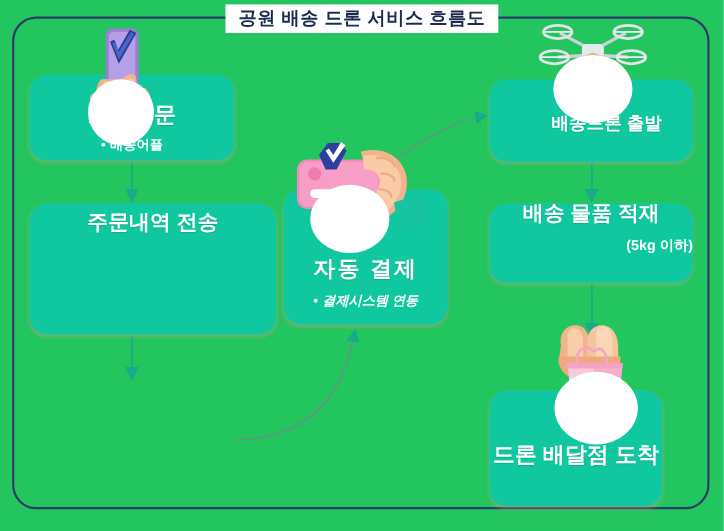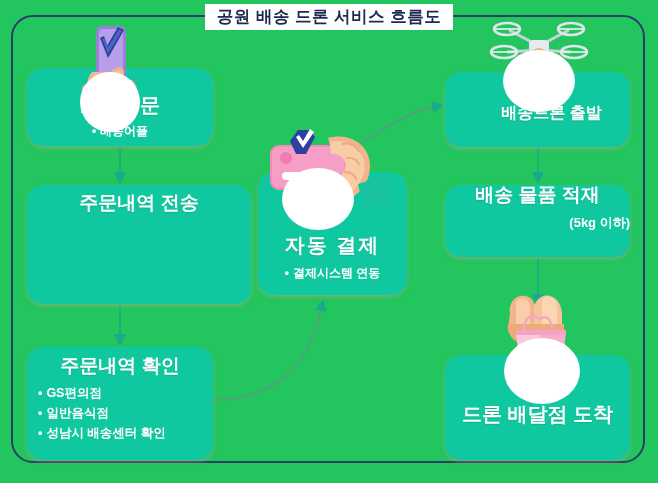--- a/index.html
+++ b/index.html
@@ -65,31 +65,31 @@
   #n-send .bullets{padding-left:11px;}
   #n-send .bullets li{font-size:11.5px;}
 
   #n-confirm    {left:27px; top:347px; width:186px;height:113px; padding:9px 0 0 0;}
   #n-confirm .title{font-size:19px;margin-bottom:6px;}
   #n-confirm .bullets{padding-left:11px;}
   #n-confirm .bullets li{font-size:12.5px;line-height:1.62;}
 
   #n-pay        {left:258px;top:172px; width:149px;height:123px; padding-top:62px;}
   #n-pay .title {font-size:20px;letter-spacing:2px;}
-  #n-pay .bullets{margin-top:9px;text-align:center;}
+  #n-pay .bullets{margin-top:9px;text-align:center;font-style:italic;}
   #n-pay .bullets li{font-size:12px;text-align:center;}
 
   #n-depart     {left:445px;top:72px;  width:185px;height:75px; padding-top:32px;}
   #n-depart .title{font-size:16px;margin-left:28px;}
 
   #n-load       {left:445px;top:185px; width:185px;height:72px; }
   #n-load .title{font-size:19px;}
   #n-load .sub  {font-size:13px;margin-top:8px;}
 
-  #n-arrive     {left:445px;top:355px; width:185px;height:105px; padding-top:48px;}
+  #n-arrive     {left:445px;top:355px; width:157px;height:105px; padding-top:48px;}
   #n-arrive .title{font-size:20px;}
 
   
   .illus{position:absolute;z-index:4;pointer-events:none;}
   .illus .disc{
     position:absolute;border-radius:50%;background:#ffffff;
   }
 
   
   .arrow-v{position:absolute;z-index:2;}
@@ -145,28 +145,20 @@
     <div class="title">고객주문</div>
     <ul class="bullets">
       <li>배송어플</li>
     </ul>
   </div>
 
   <div class="node" id="n-send">
     <div class="title">주문내역 전송</div>
   </div>
 
-  <div class="node" id="n-confirm">
-    <div class="title">주문내역 확인</div>
-    <ul class="bullets">
-      <li>GS편의점</li>
-      <li>일반음식점</li>
-      <li>성남시 배송센터 확인</li>
-    </ul>
-  </div>
 
   <div class="node" id="n-pay">
     <div class="title">자동 결제</div>
     <ul class="bullets">
       <li>결제시스템 연동</li>
     </ul>
   </div>
 
   <div class="node" id="n-depart">
     <div class="title">배송드론 출발</div>

